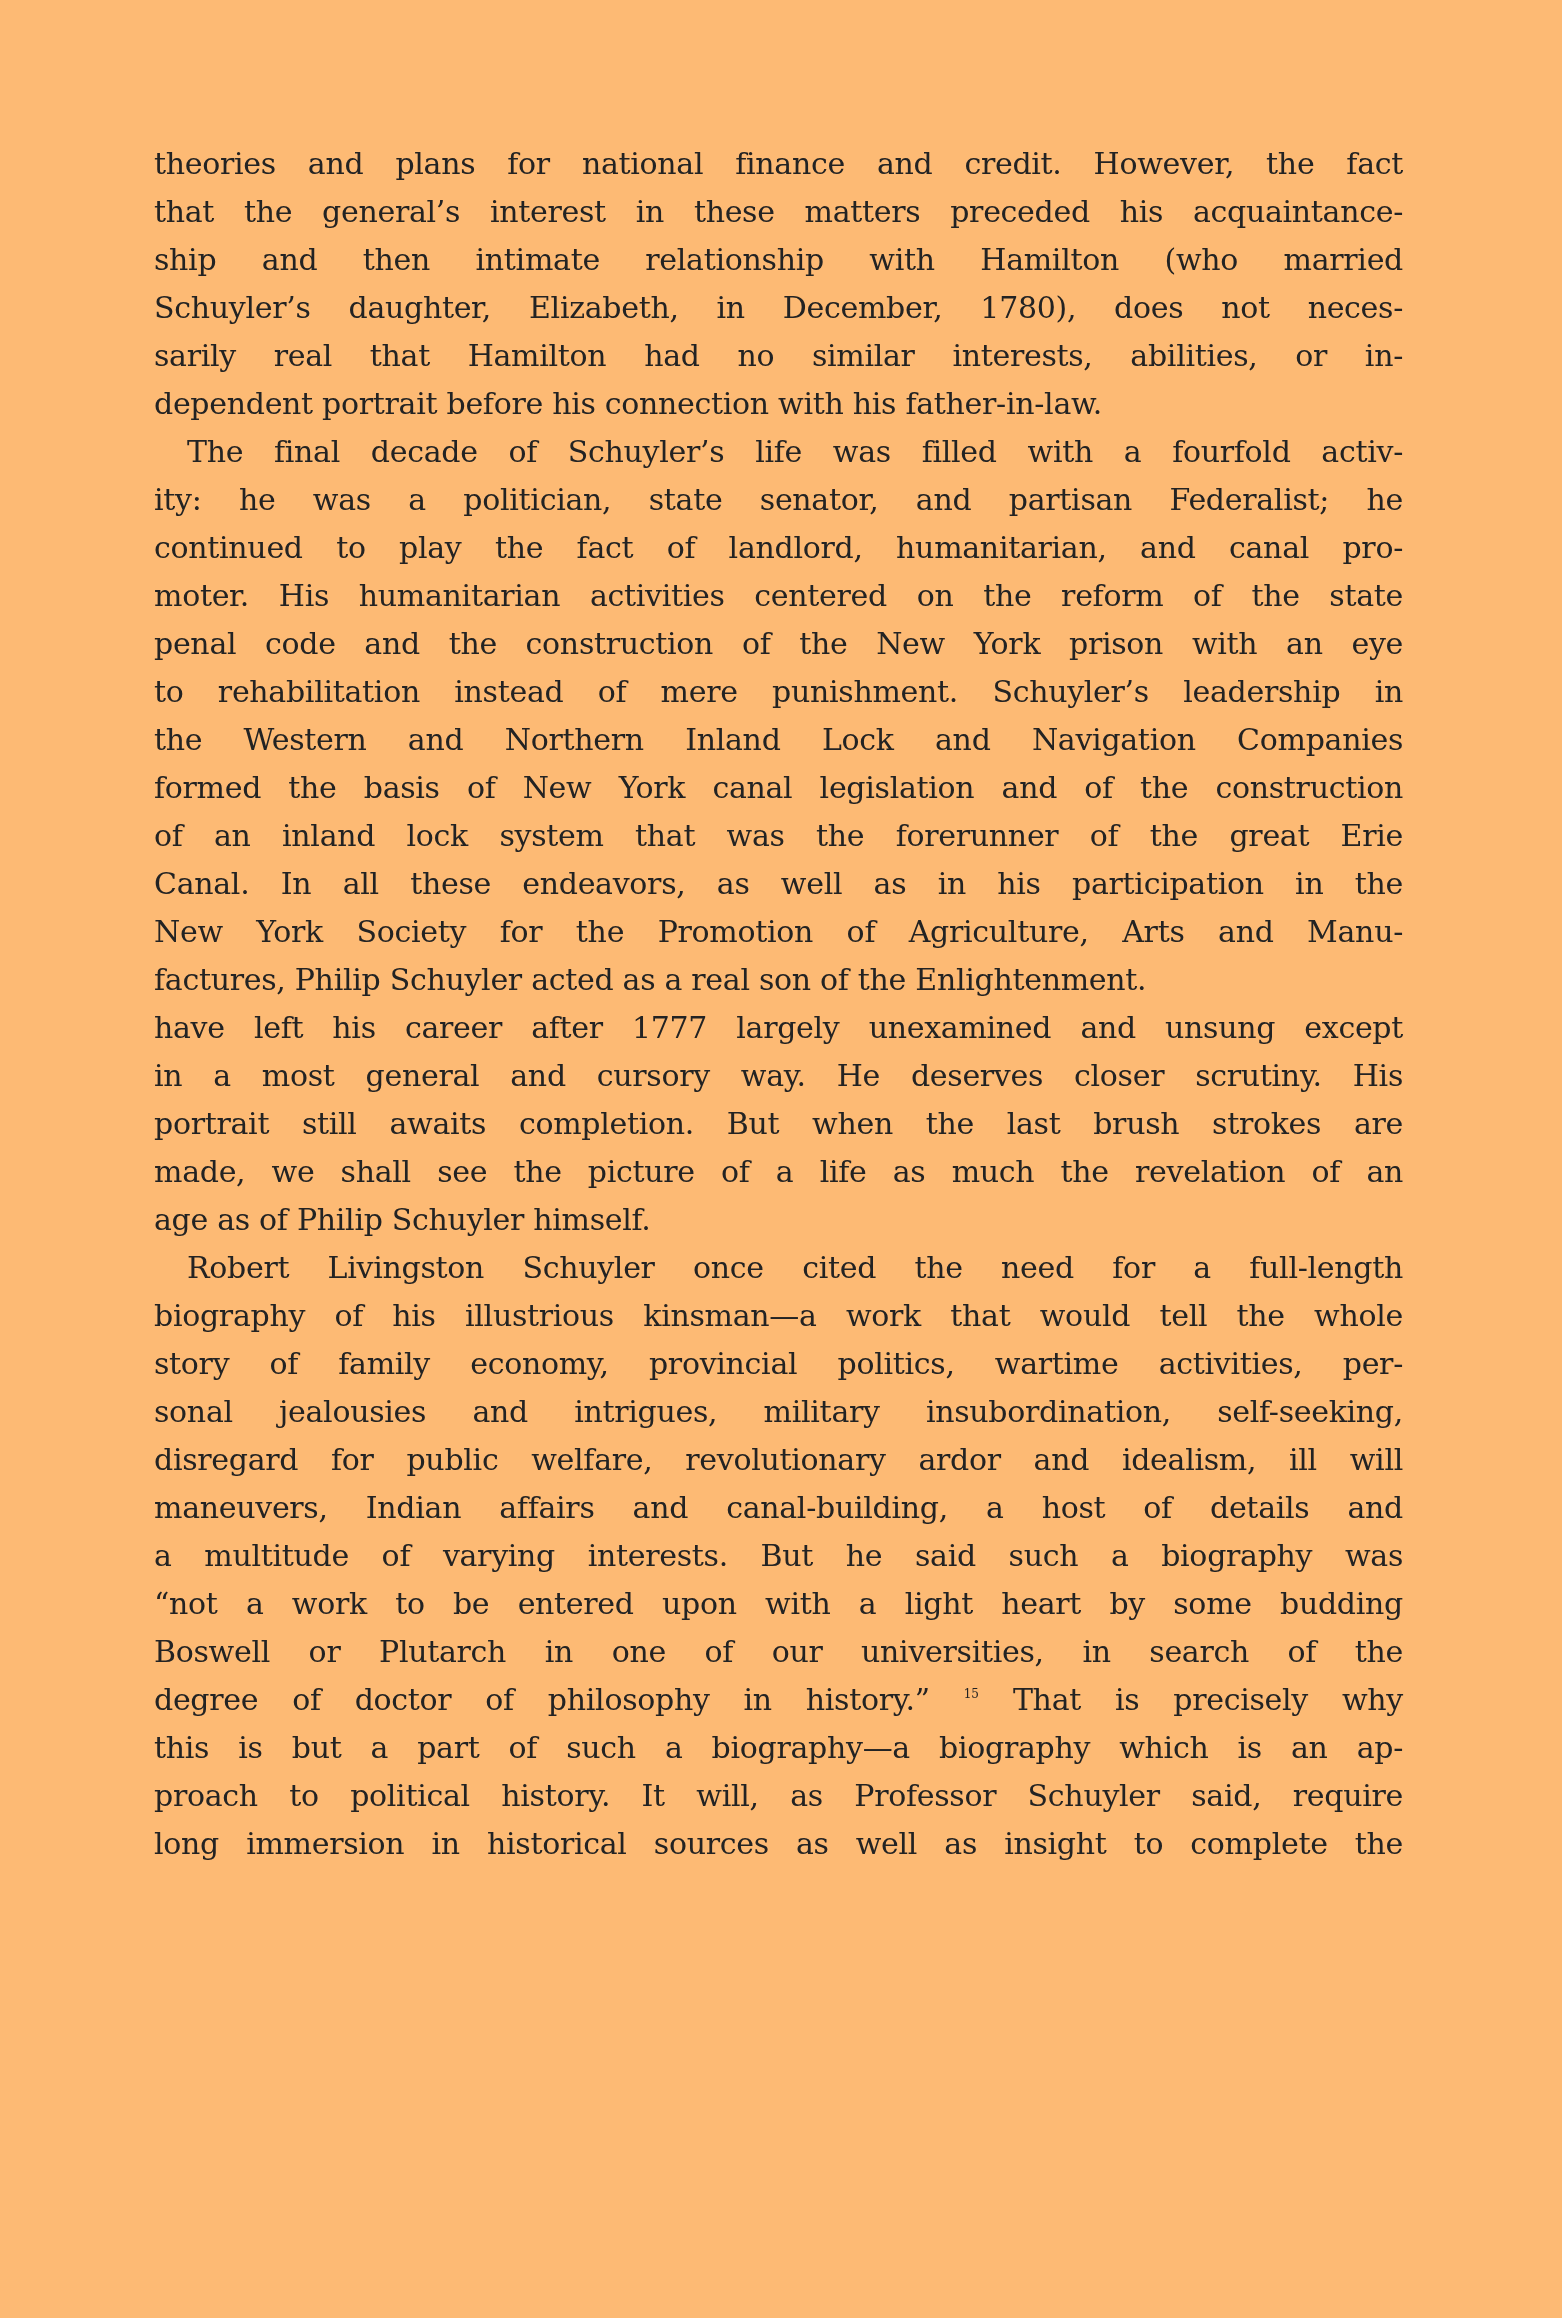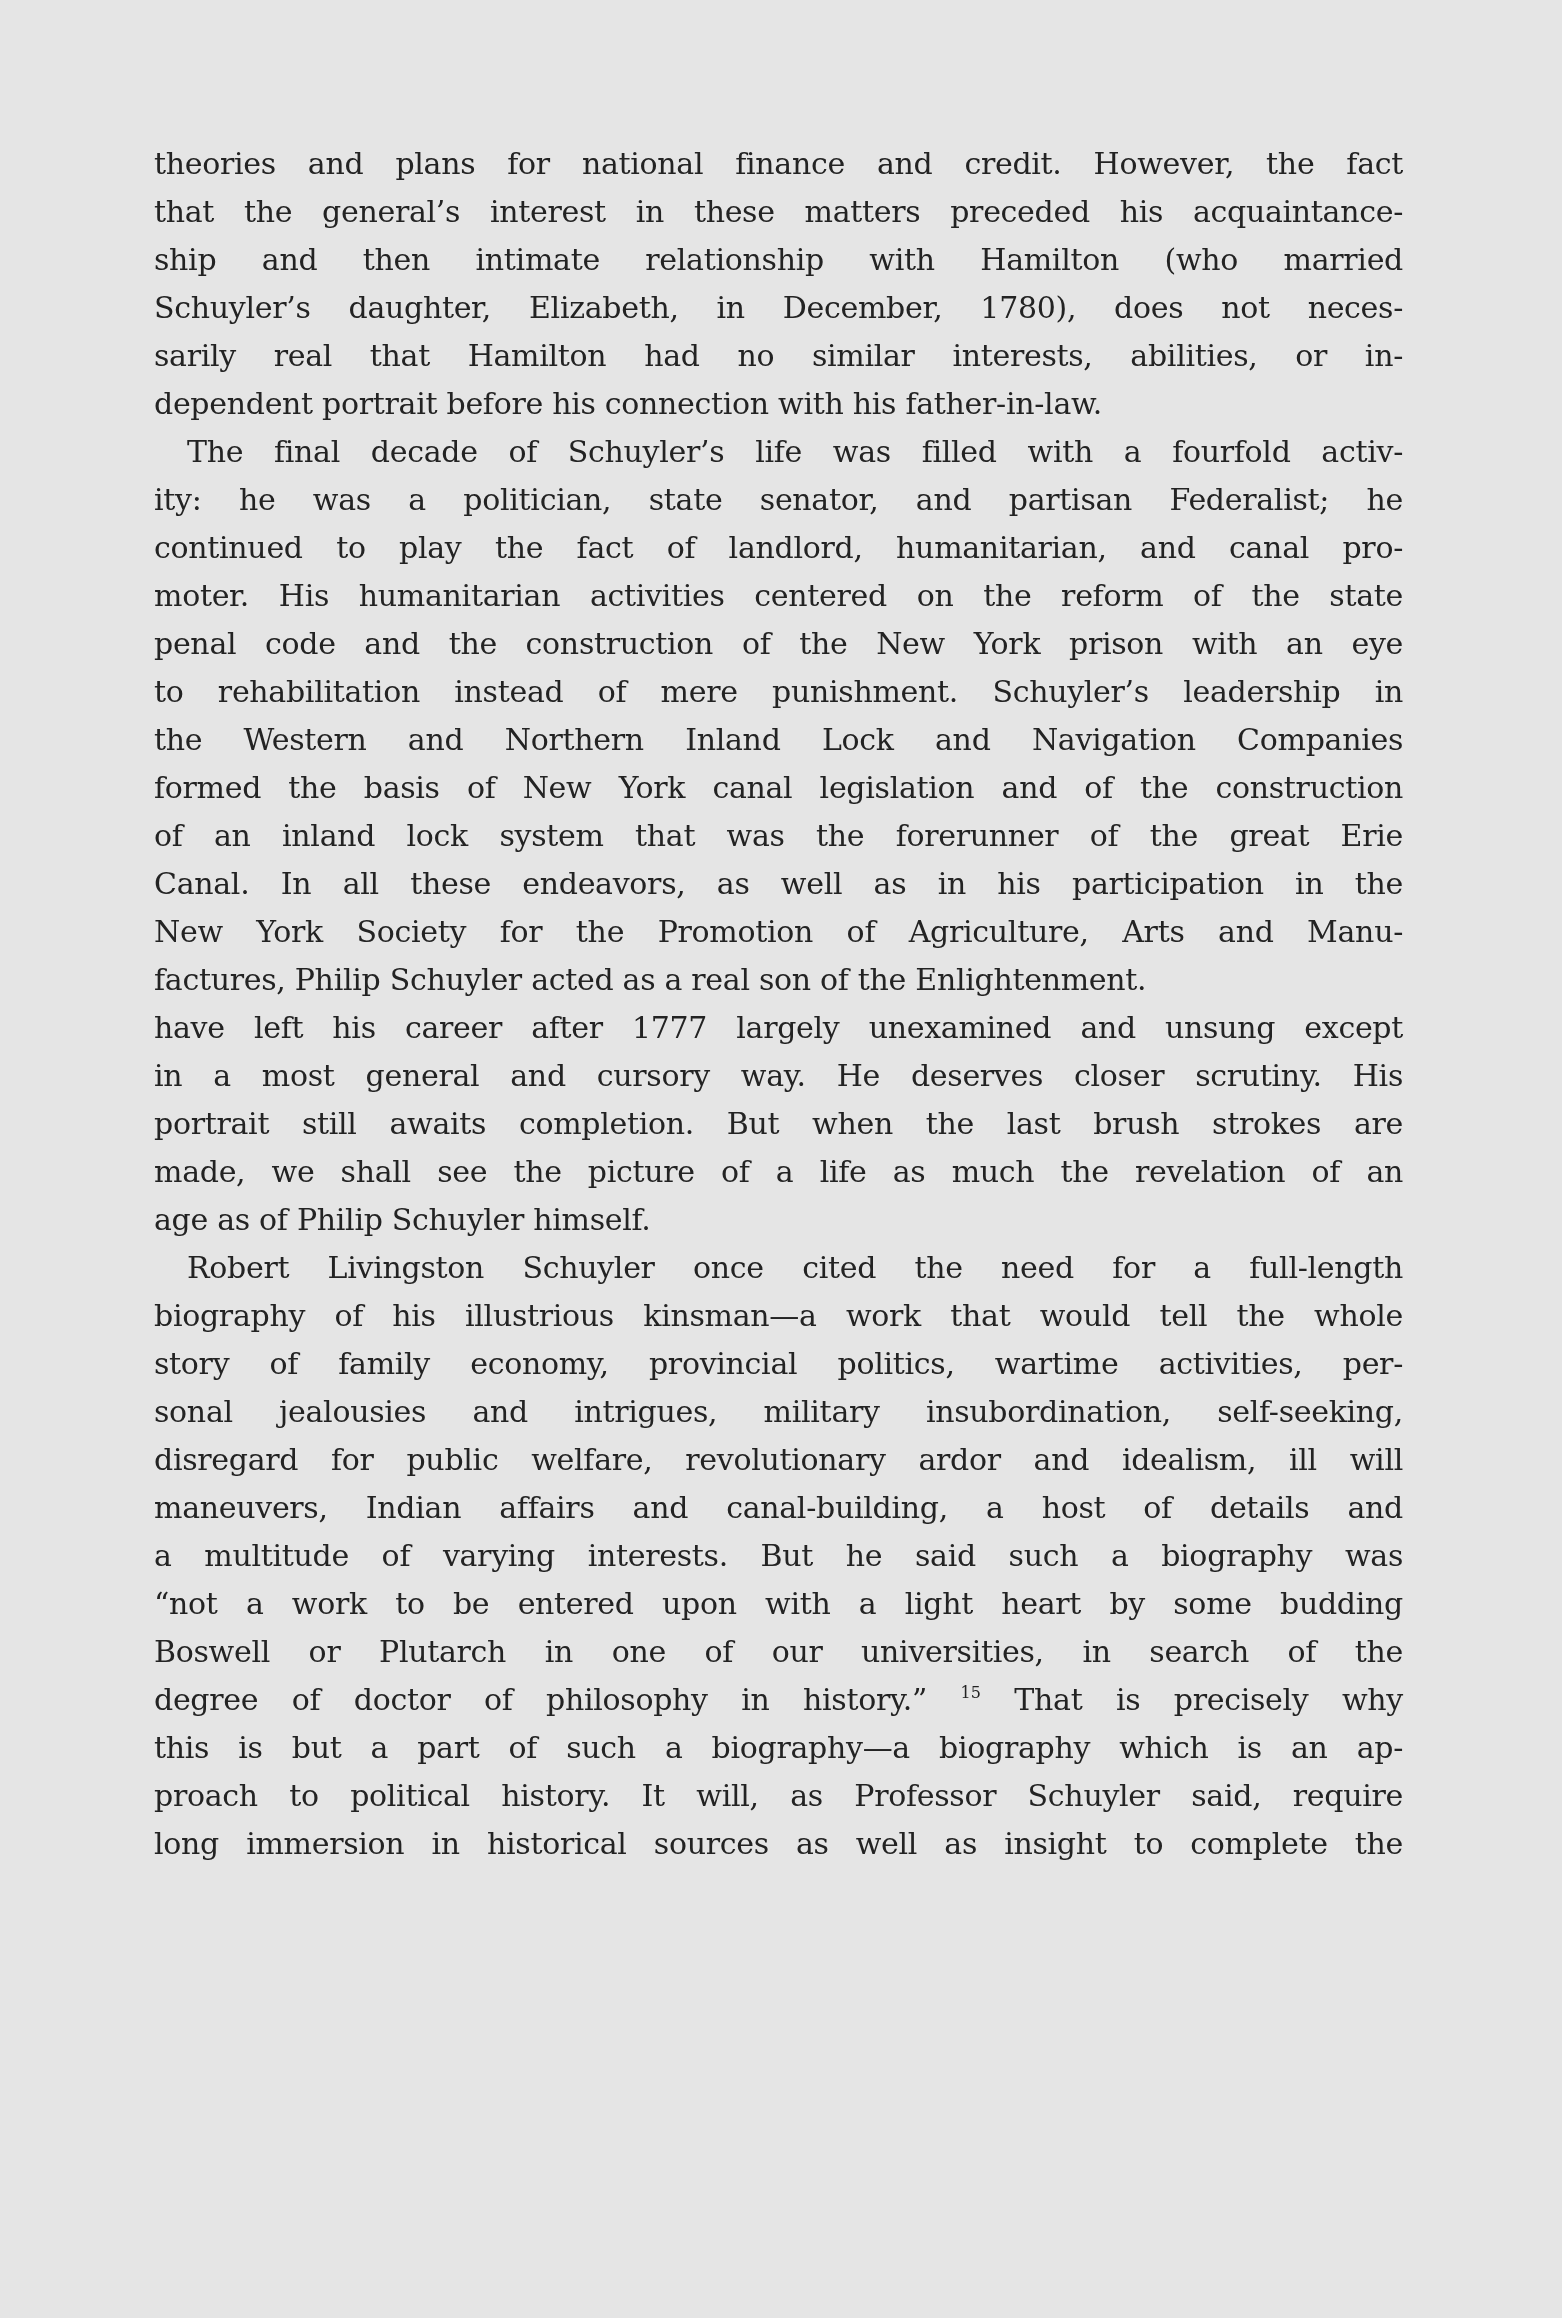--- a/index.html
+++ b/index.html
@@ -12,21 +12,21 @@
       height: 2319px;
       position: relative;
       overflow: hidden;
     }
     .page {
       position: absolute;
       left: 0;
       top: 0;
       width: 1562px;
       height: 2319px;
-      background: #e5e5e5;
+      background: #fdba74;
     }
     .text-block {
       position: absolute;
       left: 154px;
       top: 140px;
       width: 1249px;
       font-family: "DejaVu Serif", "Liberation Serif", serif;
       font-size: 30px;
       line-height: 48px;
       color: #232323;
@@ -45,21 +45,21 @@
       overflow: visible;
     }
     .line.last {
       text-align: left;
       text-align-last: left;
     }
     .line.indent {
       padding-left: 33px;
     }
     .fn-ref {
-      font-size: 16px;
+      font-size: 12px;
       vertical-align: 11.7px;
       line-height: 0;
       letter-spacing: 0;
     }
   </style>
 </head>
 <body>
 
 <div class="page">
   <div class="text-block">

